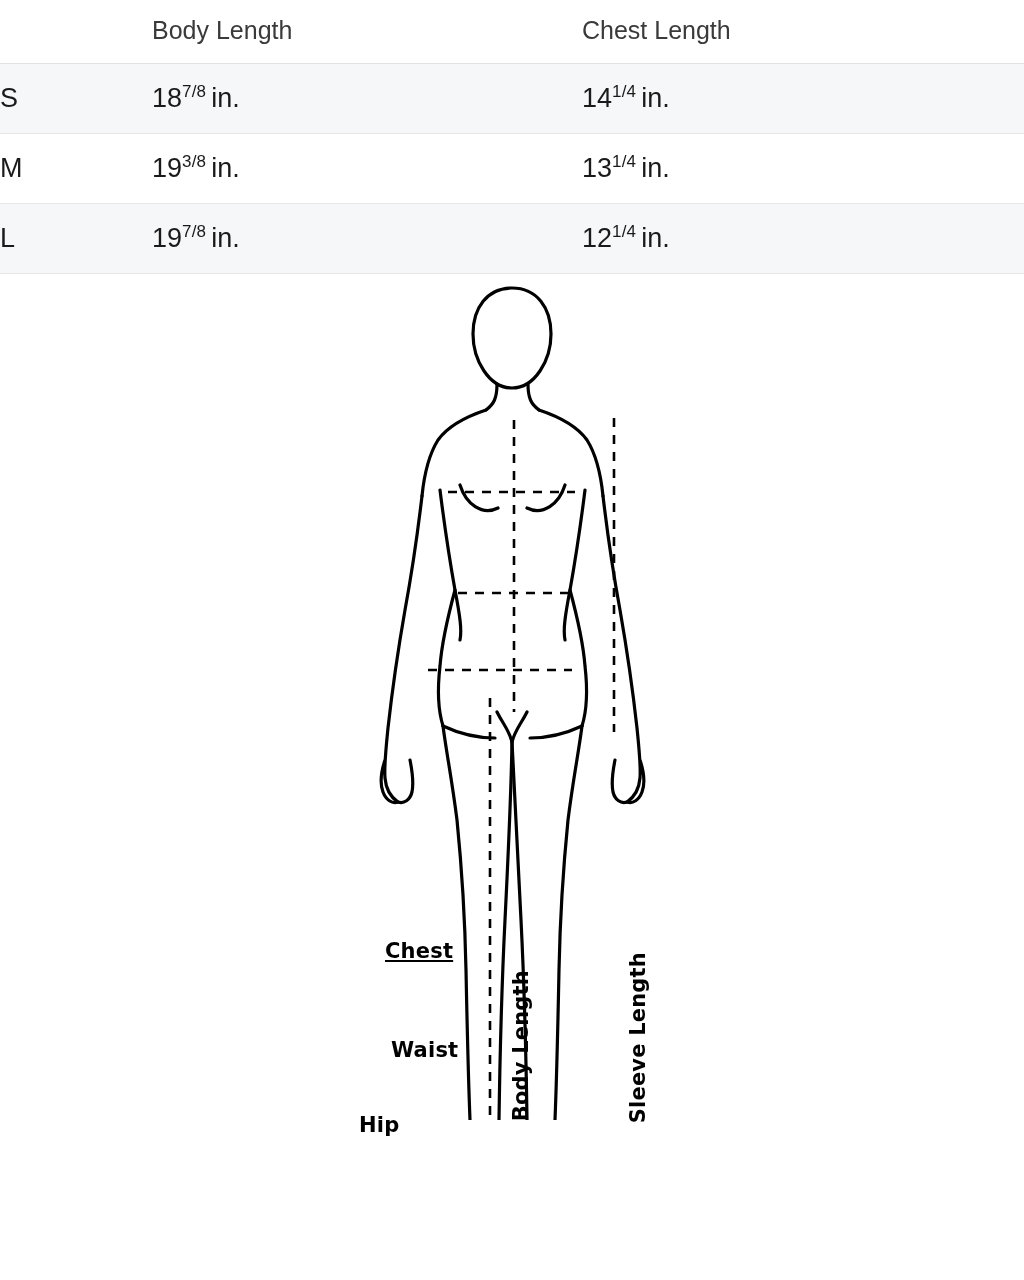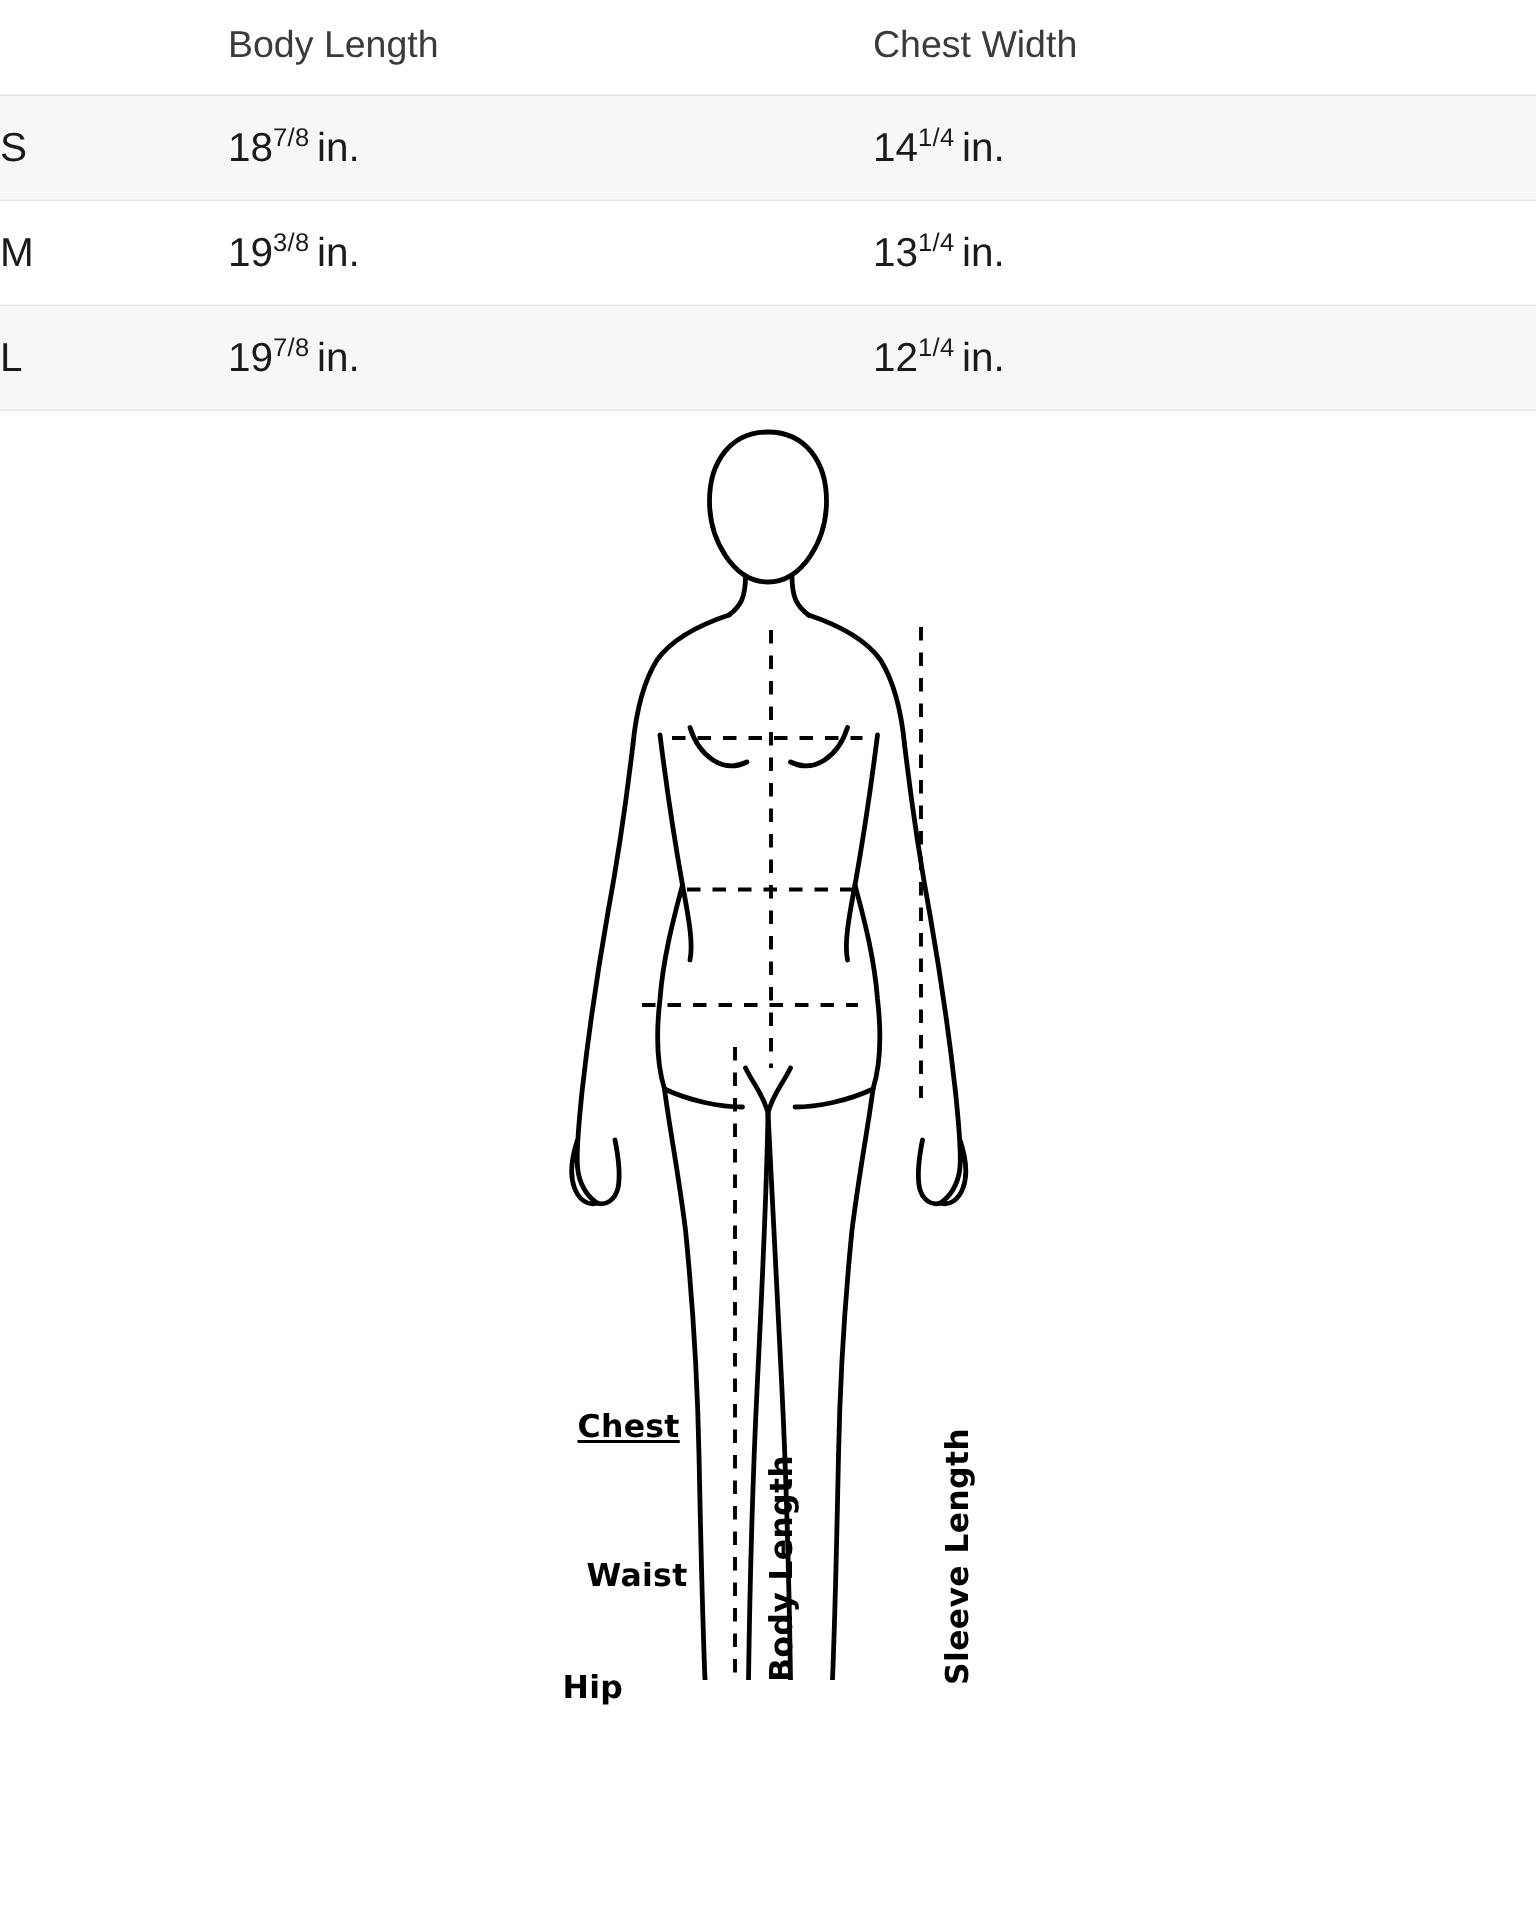--- a/index.html
+++ b/index.html
@@ -81,21 +81,21 @@
     position: absolute;
     font-family: "DejaVu Sans", sans-serif;
     font-weight: bold;
     font-size: 21px;
     color: #000;
     letter-spacing: 0.2px;
     white-space: nowrap;
   }
   .lbl-chest { left: 385px; top: 659px; text-decoration: underline; }
   .lbl-waist { left: 391px; top: 758px; text-align: center; }
-  .lbl-hip   { left: 375px; top: 833px; }
+  .lbl-hip   { left: 359px; top: 833px; }
   .lbl-vert {
     writing-mode: vertical-rl;
     text-orientation: mixed;
     transform: rotate(180deg);
   }
   .lbl-bodylength { left: 509px; top: 690px; }
   .lbl-sleevelength { left: 626px; top: 672px; }
 </style>
 </head>
 <body>
@@ -105,21 +105,21 @@
   <table class="size-table">
     <colgroup>
       <col class="c-size">
       <col class="c-col1">
       <col class="c-col2">
     </colgroup>
     <thead>
       <tr>
         <th class="cell-pad-size"></th>
         <th class="cell-pad-1">Body Length</th>
-        <th class="cell-pad-2">Chest Width</th>
+        <th class="cell-pad-2">Chest Length</th>
       </tr>
     </thead>
     <tbody>
       <tr class="alt">
         <td class="cell-pad-size">S</td>
         <td class="cell-pad-1">
           <span class="meas">
             <span class="whole">18</span><span class="frac">7/8</span><span class="unit">in.</span>
           </span>
         </td>

